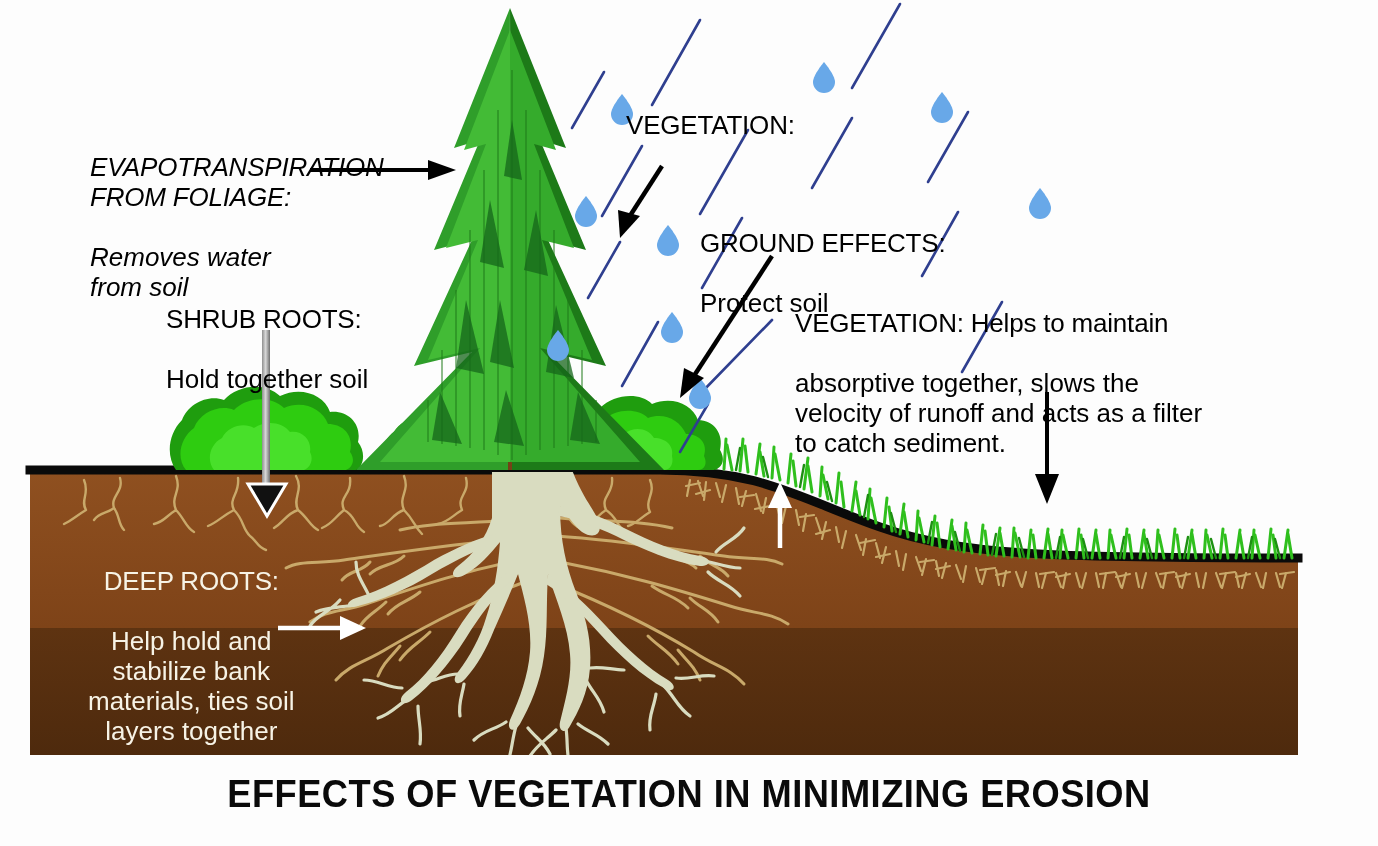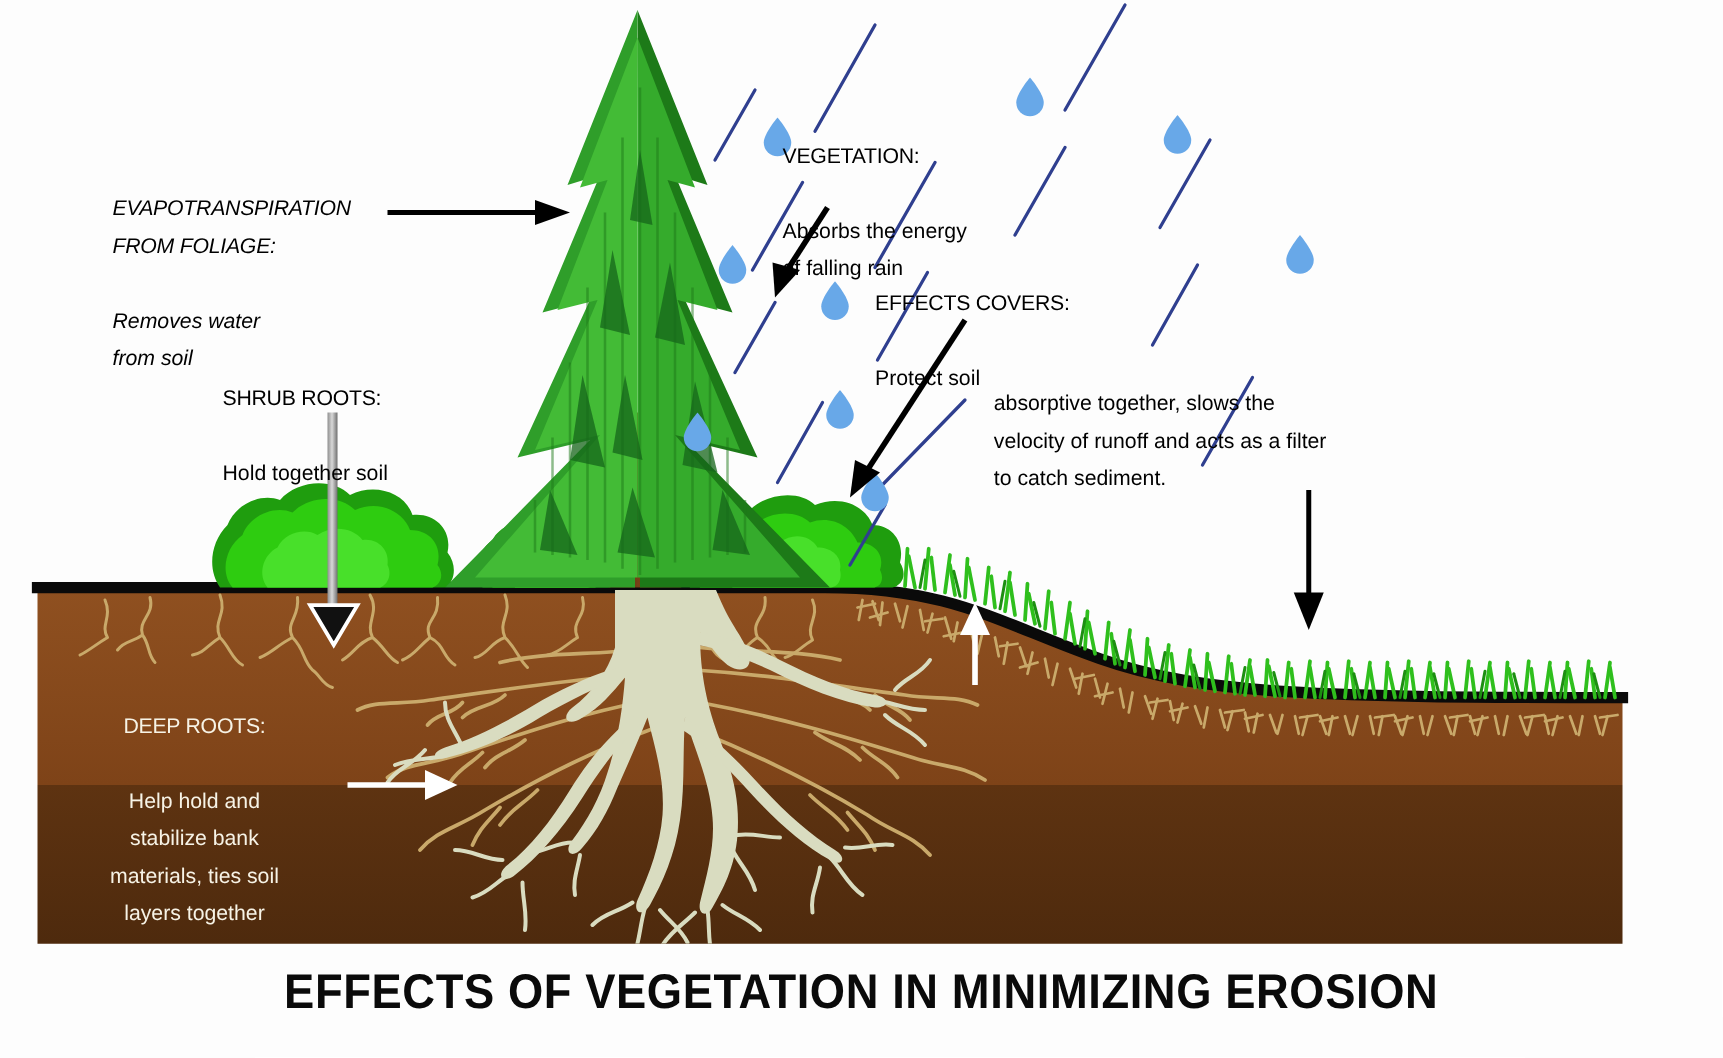--- a/index.html
+++ b/index.html
@@ -8,21 +8,21 @@
        font-family:"Liberation Sans","DejaVu Sans",sans-serif;}
   #stage{position:relative;width:1378px;height:846px;background:#fdfdfd;}
   #art{position:absolute;left:0;top:0;width:1378px;height:846px;}
 
   .lbl{position:absolute;white-space:pre-line;color:#000;}
   .lbl .hd{font-weight:400;letter-spacing:-0.2px;}
   .lbl.k-dark{color:#000;}
   .lbl.k-light{color:#f7f3e6;}
 
   
-  .t1{font-size:17px;line-height:30px;}
+  .t1{font-size:26px;line-height:30px;}
 
   #title{position:absolute;left:0;top:772px;width:1378px;text-align:center;
          font-size:39px;font-weight:700;letter-spacing:0.5px;color:#0a0a0a;
          transform:scaleX(0.93);transform-origin:50% 50%;}
 </style>
 </head>
 <body>
 
 <div id="stage">
 
@@ -373,37 +373,36 @@
     </g>
   </svg>
 
   <div class="lbl k-dark t1" style="left:90px;top:122px;font-style:italic;">
     <div class="hd">EVAPOTRANSPIRATION
 FROM FOLIAGE:</div>
     <div>Removes water
 from soil</div>
   </div>
 
-  <div class="lbl k-dark t1" style="left:166px;top:274px;margin-left:12px;">
+  <div class="lbl k-dark t1" style="left:166px;top:274px;">
     <div class="hd">SHRUB ROOTS:</div>
     <div>Hold together soil</div>
   </div>
 
   <div class="lbl k-dark t1" style="left:626px;top:80px;">
     <div class="hd">VEGETATION:</div>
-    <div>Absorbs the energy
-of falling rain</div>
   </div>
 
   <div class="lbl k-dark t1" style="left:700px;top:198px;">
-    <div class="hd">EFFECTS COVERS:</div>
+    <div class="hd">GROUND EFFECTS:</div>
     <div>Protect soil</div>
   </div>
 
   <div class="lbl k-dark t1" style="left:795px;top:278px;">
+    <div class="hd">VEGETATION: Helps to maintain</div>
     <div>absorptive together, slows the
 velocity of runoff and acts as a filter
 to catch sediment.</div>
   </div>
 
 
   <div class="lbl k-light t1" style="left:88px;top:536px;text-align:center;">
     <div class="hd">DEEP ROOTS:</div>
     <div>Help hold and
 stabilize bank

